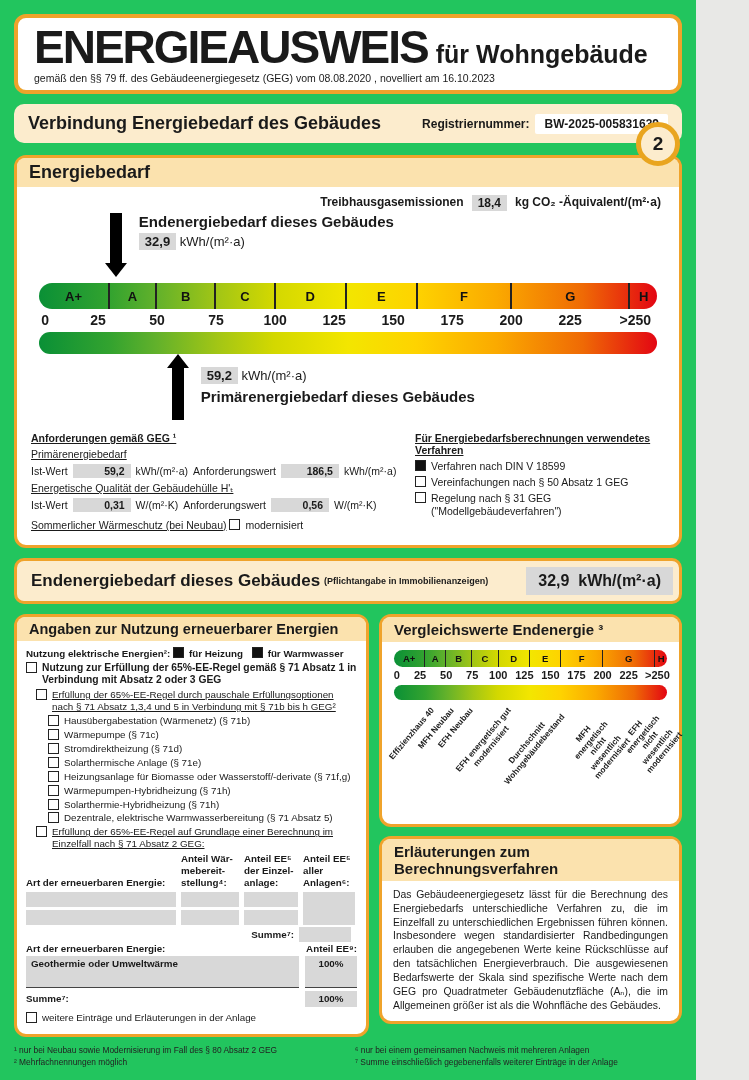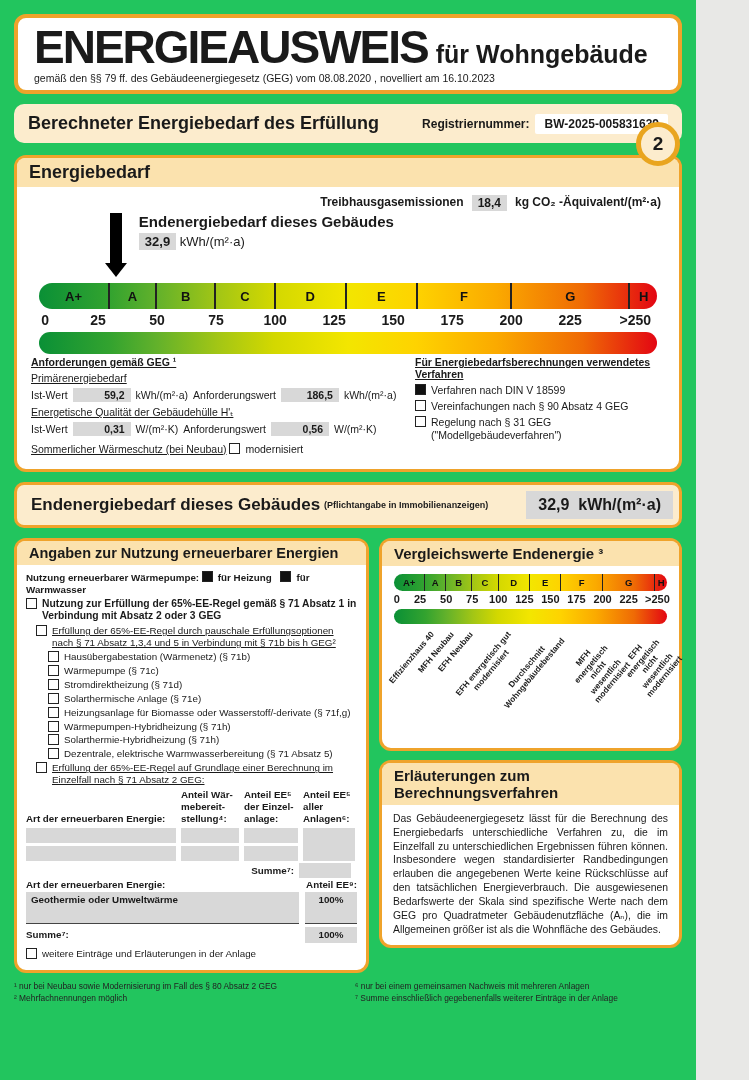--- a/index.html
+++ b/index.html
@@ -98,21 +98,21 @@
 <body>
 
 <div class="page">
 
   <div class="obox hdr">
     <span class="hdr-title">ENERGIEAUSWEIS</span><span class="hdr-sub">für Wohngebäude</span>
     <div class="hdr-law">gemäß den §§ 79 ff. des Gebäudeenergiegesetz (GEG) vom 08.08.2020 , novelliert am 16.10.2023</div>
   </div>
 
   <div class="subbar">
-    <h2>Berechneter Energiebedarf des Erfüllung</h2>
+    <h2>Verbindung Energiebedarf des Gebäudes</h2>
     <span class="reg-label">Registriernummer:</span>
     <span class="reg-box">BW-2025-005831639</span>
   </div>
   <div class="pagecircle">2</div>
 
   <div class="obox energy">
     <div class="strip">Energiebedarf</div>
 
     <div class="ghg-row">
       <span>Treibhausgasemissionen</span>
@@ -161,20 +161,35 @@
           <span class="tick" style="left: 47.75%;">125</span>
           <span class="tick" style="left: 57.3%;">150</span>
           <span class="tick" style="left: 66.85%;">175</span>
           <span class="tick" style="left: 76.4%;">200</span>
           <span class="tick" style="left: 85.95%;">225</span>
           <span class="tick" style="left: 96.5%;">&gt;250</span>
         </div>
 
       <div class="grad-bar"></div>
 
+      <div class="mk-area-up">
+        <div class="mk" style="margin-left: -12px; top: 0px; left: 22.6%;">
+          <div class="arr">
+            <div class="head-up"></div>
+            <div class="shaft" style="height:52px;"></div>
+          </div>
+          <div class="mk-txt" style="margin-top:10px;">
+            <div class="mk-val">
+              <span class="gv">59,2</span>
+              <span>kWh/(m²·a)</span>
+            </div>
+            <div class="mk-title" style="margin-top:4px;">Primärenergiebedarf dieses Gebäudes</div>
+          </div>
+        </div>
+      </div>
     </div>
 
     <div class="req-cols">
       <div class="req-left">
         <div class="b u">Anforderungen gemäß GEG ¹</div>
         <div class="u">Primärenergiebedarf</div>
         <div class="req-row">
           <span>Ist-Wert</span>
           <span class="gv">59,2</span>
           <span>kWh/(m²·a)</span>
@@ -200,21 +215,21 @@
         <div class="b u">Für Energiebedarfsberechnungen verwendetes Verfahren</div>
         <div>
 
             <div class="opt-line">
               <span class="cb" data-checked="true"></span>
               <span>Verfahren nach DIN V 18599</span>
             </div>
 
             <div class="opt-line">
               <span class="cb" data-checked="false"></span>
-              <span>Vereinfachungen nach § 90 Absatz 4 GEG</span>
+              <span>Vereinfachungen nach § 50 Absatz 1 GEG</span>
             </div>
 
             <div class="opt-line">
               <span class="cb" data-checked="false"></span>
               <span>Regelung nach § 31 GEG ("Modellgebäudeverfahren")</span>
             </div>
           </div>
       </div>
     </div>
   </div>
@@ -224,21 +239,21 @@
     <span class="endbar-note">(Pflichtangabe in Immobilienanzeigen)</span>
     <span class="endbar-val"><span>32,9</span>&nbsp;&nbsp;<span>kWh/(m²·a)</span></span>
   </div>
 
   <div class="cols">
 
     <div class="obox renew">
       <div class="strip">Angaben zur Nutzung erneuerbarer Energien</div>
       <div class="renew-body">
         <div class="b">
-          <span>Nutzung erneuerbarer Wärmepumpe:</span>
+          <span>Nutzung elektrische Energien²:</span>
           <span class="cb filled"></span><span>für Heizung</span>
           <span class="cb filled" style="margin-left:6px;"></span><span>für Warmwasser</span>
         </div>
         <div class="small-cb-line b" style="font-size:10.3px;">
           <span class="cb"></span>
           <span>Nutzung zur Erfüllung der 65%-EE-Regel gemäß § 71 Absatz 1 in Verbindung mit Absatz 2 oder 3 GEG</span>
         </div>
         <div class="small-cb-line indent1">
           <span class="cb"></span>
           <span class="u">Erfüllung der 65%-EE-Regel durch pauschale Erfüllungsoptionen nach § 71 Absatz 1,3,4 und 5 in Verbindung mit § 71b bis h GEG²</span>

